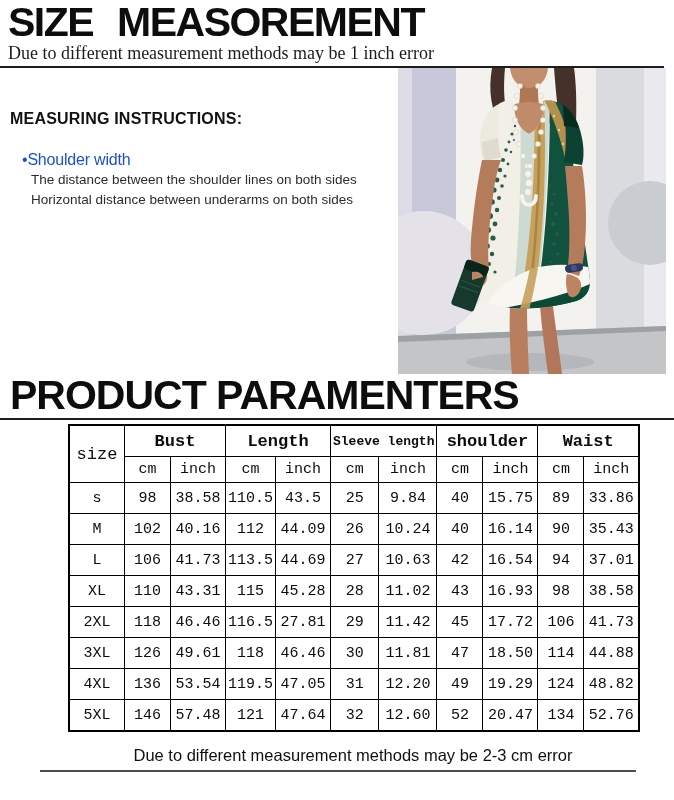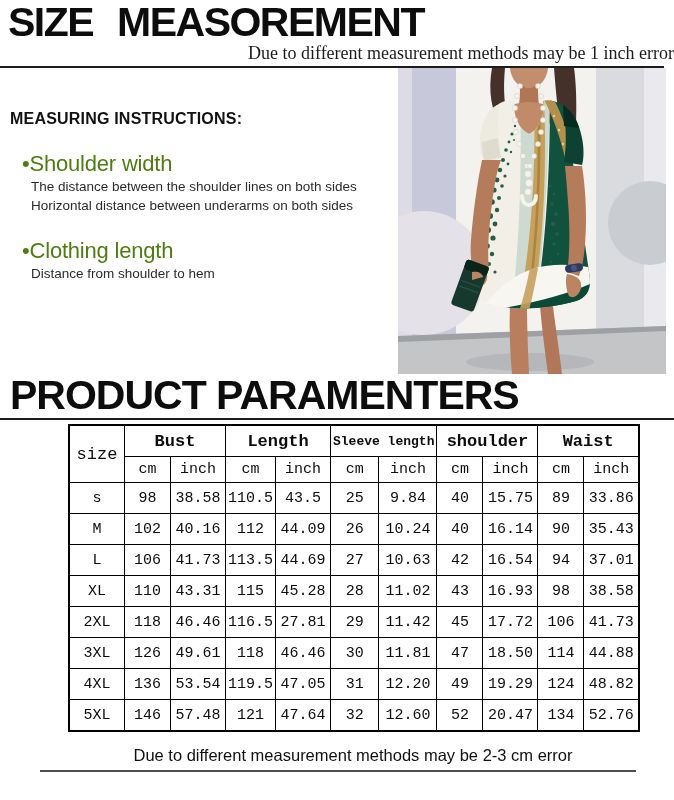--- a/index.html
+++ b/index.html
@@ -10,29 +10,29 @@
     -webkit-font-smoothing:antialiased;
   }
   
   .hdr{position:absolute;top:0;left:0;width:674px;}
   .hdr h1{
     margin:3px 0 0 8px;font-size:41px;line-height:.95;font-weight:bold;
     letter-spacing:-1.5px;word-spacing:14px;color:#0d0d0d;
   }
   .hdr .sub{
     margin:1px 0 0 8px;font-family:"Liberation Serif", serif;
-    font-size:18px;color:#1c1c1c;text-align:right;
+    font-size:18px;color:#1c1c1c;
   }
   .rule-top{margin-top:2px;width:664px;border-top:2px solid #1d1d1d;height:0;}
   
   .instructions{position:absolute;top:110px;left:10px;width:392px;}
   .instructions h2{margin:0;font-size:16px;font-weight:bold;letter-spacing:.2px;color:#121212;}
   .mi-item{margin:0;}
   .mi-item .term{
-    margin:23px 0 0 12px;font-size:22px;font-weight:400;color:#4d7c0f;
+    margin:23px 0 0 12px;font-size:16px;font-weight:400;color:#1d4ed8;
     letter-spacing:-.2px;line-height:1.15;
   }
   .mi-item .desc{margin:3px 0 0 21px;font-size:13.5px;color:#2b2b2b;line-height:1.2;}
   
   .photo{position:absolute;top:68px;left:398px;width:268px;height:306px;}
   .photo svg{display:block;width:268px;height:306px;}
   
   .params{position:absolute;top:376px;left:0;width:566px;}
   .params h2{
     margin:0 0 0 10px;font-size:41px;line-height:.95;font-weight:bold;
@@ -73,24 +73,20 @@
 
 <div class="instructions">
   <h2>MEASURING INSTRUCTIONS:</h2>
 
   <div class="mi-item">
     <div class="term">•Shoulder width</div>
     <div class="desc">The distance between the shoulder lines on both sides</div>
   </div>
   <div class="mi-item">
     <div class="desc">Horizontal distance between underarms on both sides</div>
-  </div>
-  <div class="mi-item">
-    <div class="term">•Clothing length</div>
-    <div class="desc">Distance from shoulder to hem</div>
   </div>
 </div>
 
 <div class="photo">
   <svg viewBox="0 0 268 306" xmlns="http://www.w3.org/2000/svg">
 
     <rect width="268" height="306" fill="#f0eff2"></rect>
     <rect x="0" width="14" height="306" fill="#dddce6"></rect>
     <rect x="14" width="44" height="306" fill="#c7c8d9"></rect>
     <rect x="58" width="140" height="306" fill="#f4f2ee"></rect>

